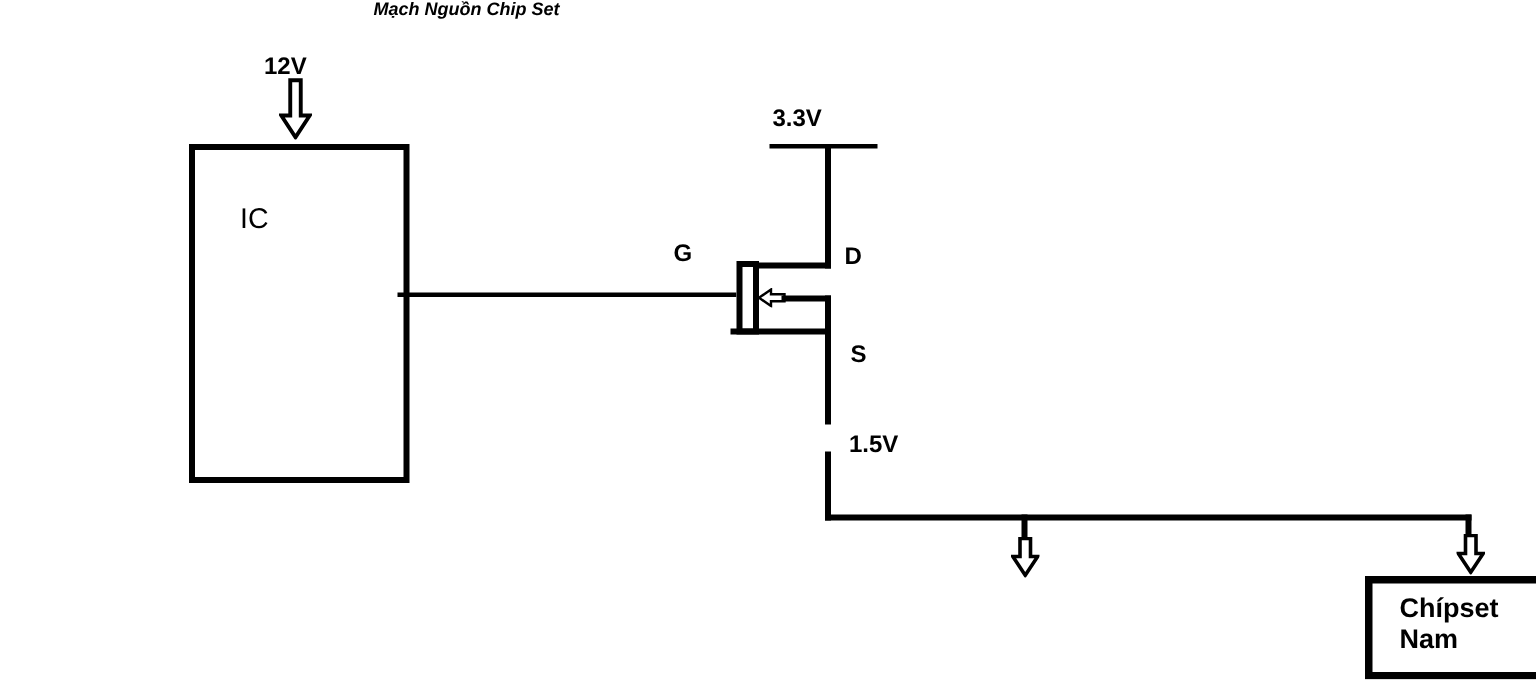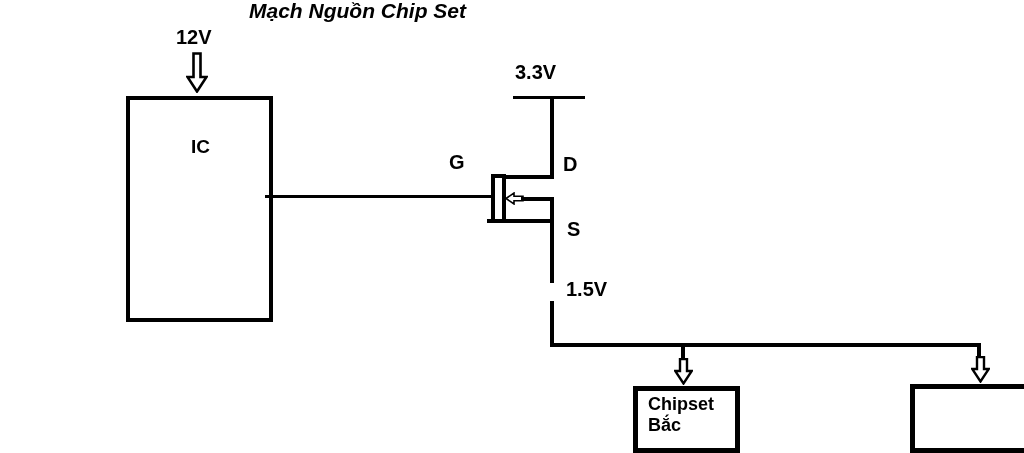--- a/index.html
+++ b/index.html
@@ -3,34 +3,34 @@
 <meta charset="utf-8">
 <style>
   :root { --ink:#000000; --bg:#ffffff; }
   html,body { margin:0; padding:0; background:var(--bg); }
   .stage {
     position:relative; width:1024px; height:453px;
     background:var(--bg); color:var(--ink);
     font-family:"Liberation Sans", sans-serif; overflow:hidden;
   }
   .wire { position:absolute; background:var(--ink); }
-  .lbl  { position:absolute; font-weight:bold; font-size:20px; line-height:1.1; white-space:nowrap; }
+  .lbl  { position:absolute; font-weight:bold; font-size:16px; line-height:1.1; white-space:nowrap;margin-top:10px; }
   .title {
     position:absolute; left:249px; top:-1px;
-    font-weight:bold; font-style:italic; font-size:21px; white-space:nowrap;
+    font-weight:bold; font-style:italic; font-size:12px; white-space:nowrap;
   }
   .note {
     position:absolute; left:2px; top:402px;
     font-weight:bold; font-style:italic; font-size:20px; white-space:nowrap;
   }
   .ic-box {
     position:absolute; left:126px; top:96px; width:139px; height:218px;
     border:4px solid var(--ink); background:var(--bg);
   }
-  .ic-text { padding:35px 0 0 30px; font-weight:bold; font-size:19px; line-height:23px;margin-left:31px; }
+  .ic-text { padding:35px 0 0 30px; font-weight:normal; font-size:19px; line-height:23px; }
   .mosfet-bar {
     position:absolute; left:491px; top:174px; width:7px; height:41px;
     border:4px solid var(--ink); background:var(--bg);
   }
   .chip-box {
     position:absolute; border:5px solid var(--ink); background:var(--bg);
     font-weight:bold; font-size:18px; line-height:21px;
   }
   .chip-north { left:633px; top:386px; width:87px; height:54px; padding:3px 0 0 10px; }
   .chip-south { left:910px; top:384px; width:91px; height:53px; padding:6px 0 0 18px; }
@@ -85,21 +85,19 @@
   <div class="wire" style="left:681px; top:343px; width:4px; height:18px;"></div>
   <div class="wire" style="left:977px; top:343px; width:4px; height:16px;"></div>
 
   <svg class="arrow-svg anorth" width="19" height="27" viewBox="0 0 19 27">
     <polygon points="6,1 13,1 13,13 17.8,13 9.5,25.5 1.2,13 6,13" stroke-width="2.4"></polygon>
   </svg>
   <svg class="arrow-svg asouth" width="19" height="27" viewBox="0 0 19 27">
     <polygon points="6,1 13,1 13,13 17.8,13 9.5,25.5 1.2,13 6,13" stroke-width="2.4"></polygon>
   </svg>
 
-  <div class="chip-box chip-north">
-    <div>Chipset</div>
-    <div>Bắc</div>
-  </div>
   <div class="chip-box chip-south">
+    <div>Chípset</div>
+    <div>Nam</div>
   </div>
 
 
 </div>
 
 </body></html>

